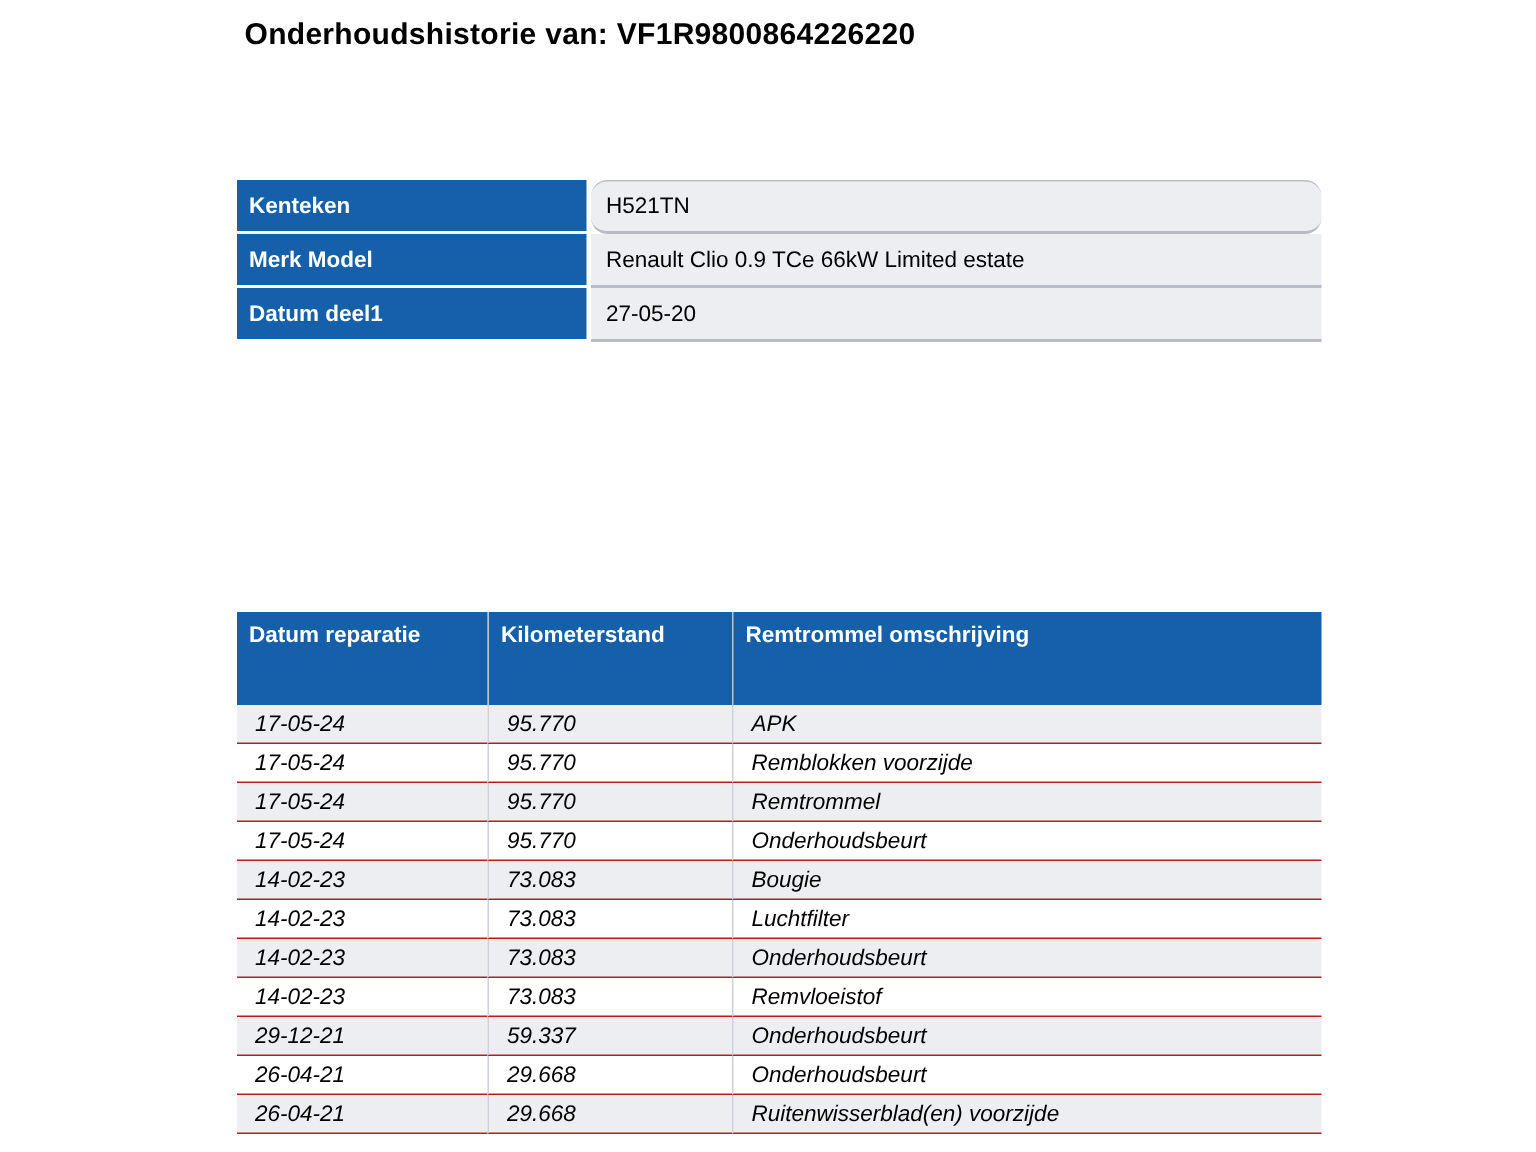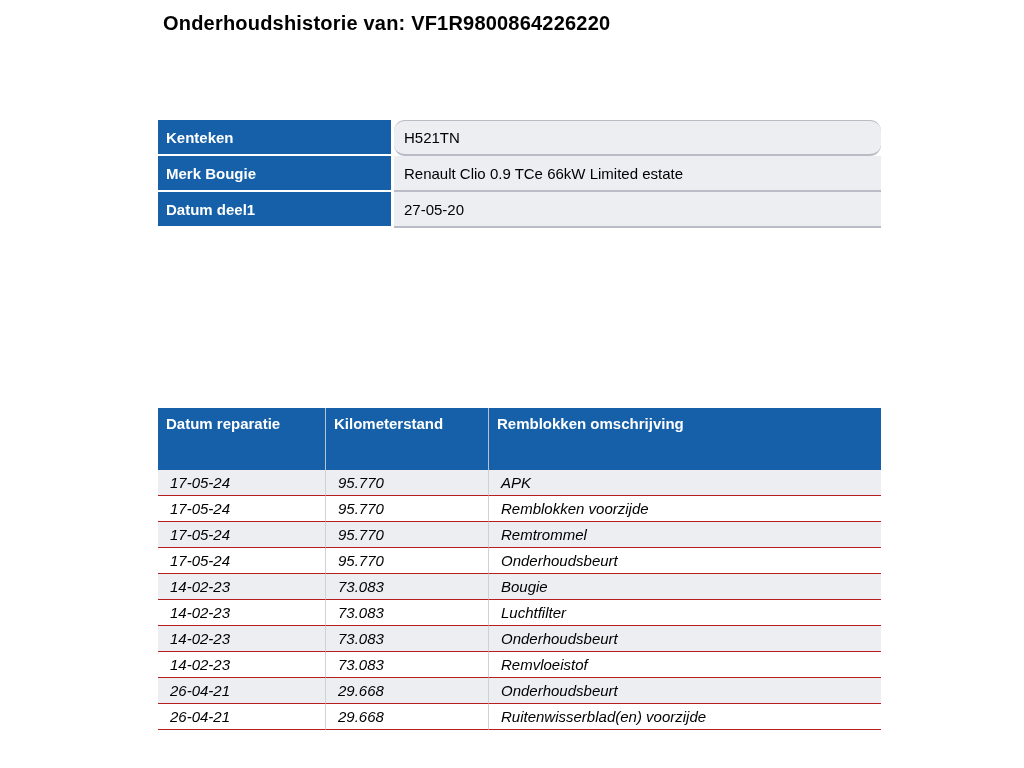--- a/index.html
+++ b/index.html
@@ -96,41 +96,41 @@
 
   <h1 class="page-title">Onderhoudshistorie van: VF1R9800864226220</h1>
 
   <table class="info-table">
     <tbody>
         <tr>
           <td class="lbl">Kenteken</td>
           <td class="val">H521TN</td>
         </tr>
         <tr>
-          <td class="lbl">Merk Bougie</td>
+          <td class="lbl">Merk Model</td>
           <td class="val">Renault Clio 0.9 TCe 66kW Limited estate</td>
         </tr>
         <tr>
           <td class="lbl">Datum deel1</td>
           <td class="val">27-05-20</td>
         </tr>
       </tbody>
   </table>
 
   <table class="history-table">
     <colgroup>
       <col class="c1">
         <col class="c2">
         <col class="c3">
     </colgroup>
     <thead>
       <tr>
         <th>Datum reparatie</th>
         <th>Kilometerstand</th>
-        <th>Remblokken omschrijving</th>
+        <th>Remtrommel omschrijving</th>
       </tr>
     </thead>
     <tbody>
         <tr>
           <td>17-05-24</td>
           <td>95.770</td>
           <td>APK</td>
         </tr>
         <tr>
           <td>17-05-24</td>
@@ -161,20 +161,25 @@
           <td>14-02-23</td>
           <td>73.083</td>
           <td>Onderhoudsbeurt</td>
         </tr>
         <tr>
           <td>14-02-23</td>
           <td>73.083</td>
           <td>Remvloeistof</td>
         </tr>
         <tr>
+          <td>29-12-21</td>
+          <td>59.337</td>
+          <td>Onderhoudsbeurt</td>
+        </tr>
+        <tr>
           <td>26-04-21</td>
           <td>29.668</td>
           <td>Onderhoudsbeurt</td>
         </tr>
         <tr>
           <td>26-04-21</td>
           <td>29.668</td>
           <td>Ruitenwisserblad(en) voorzijde</td>
         </tr>
       </tbody>

